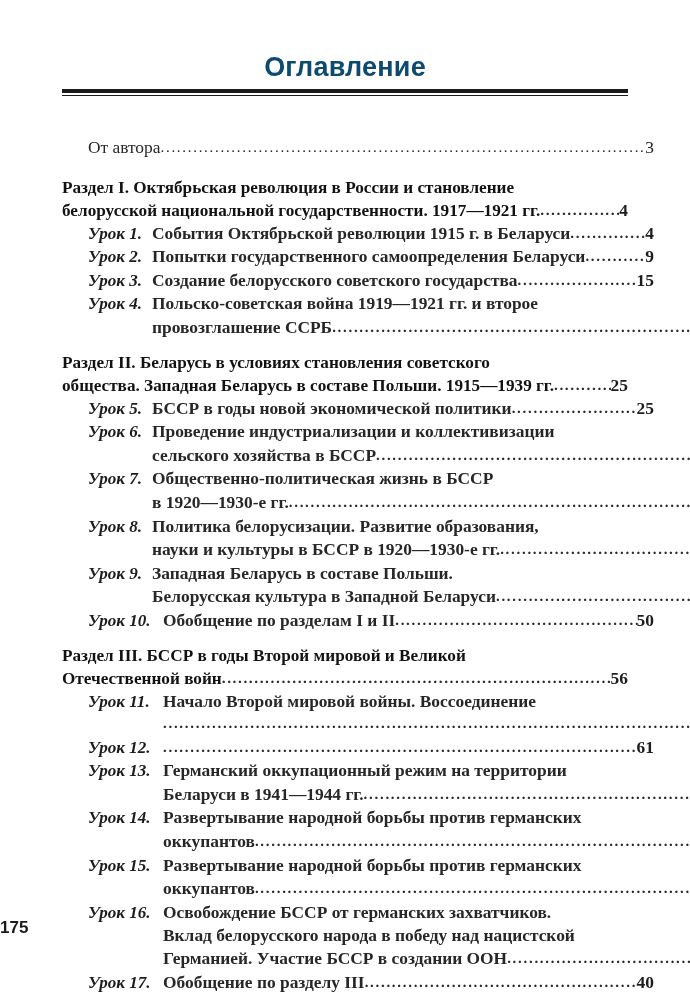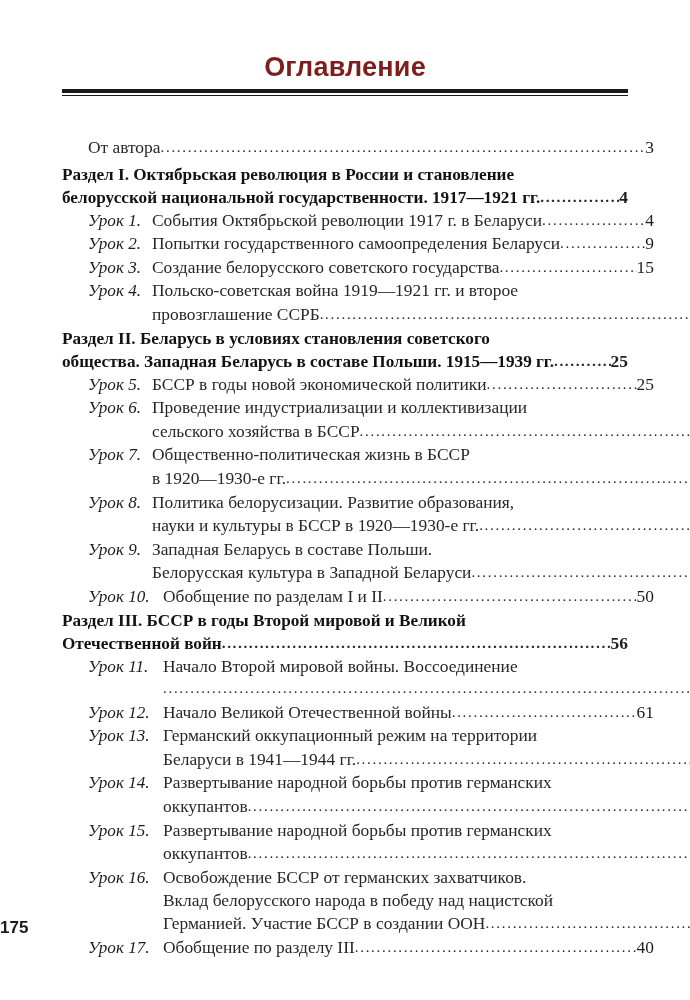--- a/index.html
+++ b/index.html
@@ -28,21 +28,21 @@
   .toc-title {
     position: absolute;
     left: 0;
     top: 52px;
     width: 690px;
     text-align: center;
     font-family: "Liberation Sans", "DejaVu Sans", sans-serif;
     font-weight: bold;
     font-size: 27px;
     letter-spacing: 0.2px;
-    color: #7f1d1d;
+    color: #0c4a6e;
   }
 
   .rule-wrap {
     position: absolute;
     left: 62px;
     top: 89px;
     width: 566px;
   }
   .rule-thick {
     height: 4px;
@@ -107,27 +107,27 @@
     font-size: 17.2px;
     color: #121212;
     line-height: 23px;
   }
   .sec .leader {
     font-weight: bold;
     letter-spacing: 1.55px;
     font-size: 15.5px;
   }
   .sec .pageno { font-weight: bold; }
-  .sec { margin-top: 0; }
-  .sec-first { margin-top: 3px; }
+  .sec { margin-top: 11px; }
+  .sec-first { margin-top: 16px; }
 
   .sec-txt { flex: 0 0 auto; }
 
   
-  .lesson { padding-left: 26px; }
+  .lesson { padding-left: 26px; font-weight: bold; }
   .lesson .ln { color: #272727; }
 
   .les-label {
     flex: 0 0 auto;
     font-style: italic;
     font-size: 17.1px;
     color: #1d1d1d;
     padding-right: 6px;
   }
   .les-label.w1 { min-width: 58px; }
@@ -184,21 +184,21 @@
         </div>
         <div class="ln">
           <span class="sec-txt">белорусской национальной государственности. 1917—1921 гг.</span>
           <span class="leader">...........................................................................................................................................................................................................</span>
           <span class="pageno">4</span>
         </div>
       </div>
       <div class="entry lesson">
         <div class="ln">
           <span class="les-label w1">Урок 1.</span>
-          <span class="les-txt">События Октябрьской революции 1917 г. в Беларуси</span>
+          <span class="les-txt">События Октябрьской революции 1915 г. в Беларуси</span>
           <span class="leader">...........................................................................................................................................................................................................</span>
           <span class="pageno">4</span>
         </div>
       </div>
       <div class="entry lesson">
         <div class="ln">
           <span class="les-label w1">Урок 2.</span>
           <span class="les-txt">Попытки государственного самоопределения Беларуси</span>
           <span class="leader">...........................................................................................................................................................................................................</span>
           <span class="pageno">9</span>
@@ -303,21 +303,20 @@
           <span class="les-label w2">Урок 11.</span>
           <span class="les-txt">Начало Второй мировой войны. Воссоединение</span>
         </div>
         <div class="ln cont-2">
           <span class="leader">...........................................................................................................................................................................................................</span>
         </div>
       </div>
       <div class="entry lesson">
         <div class="ln">
           <span class="les-label w2">Урок 12.</span>
-          <span class="les-txt">Начало Великой Отечественной войны</span>
           <span class="leader">...........................................................................................................................................................................................................</span>
           <span class="pageno">61</span>
         </div>
       </div>
       <div class="entry lesson">
         <div class="ln">
           <span class="les-label w2">Урок 13.</span>
           <span class="les-txt">Германский оккупационный режим на территории</span>
         </div>
         <div class="ln cont-2">

